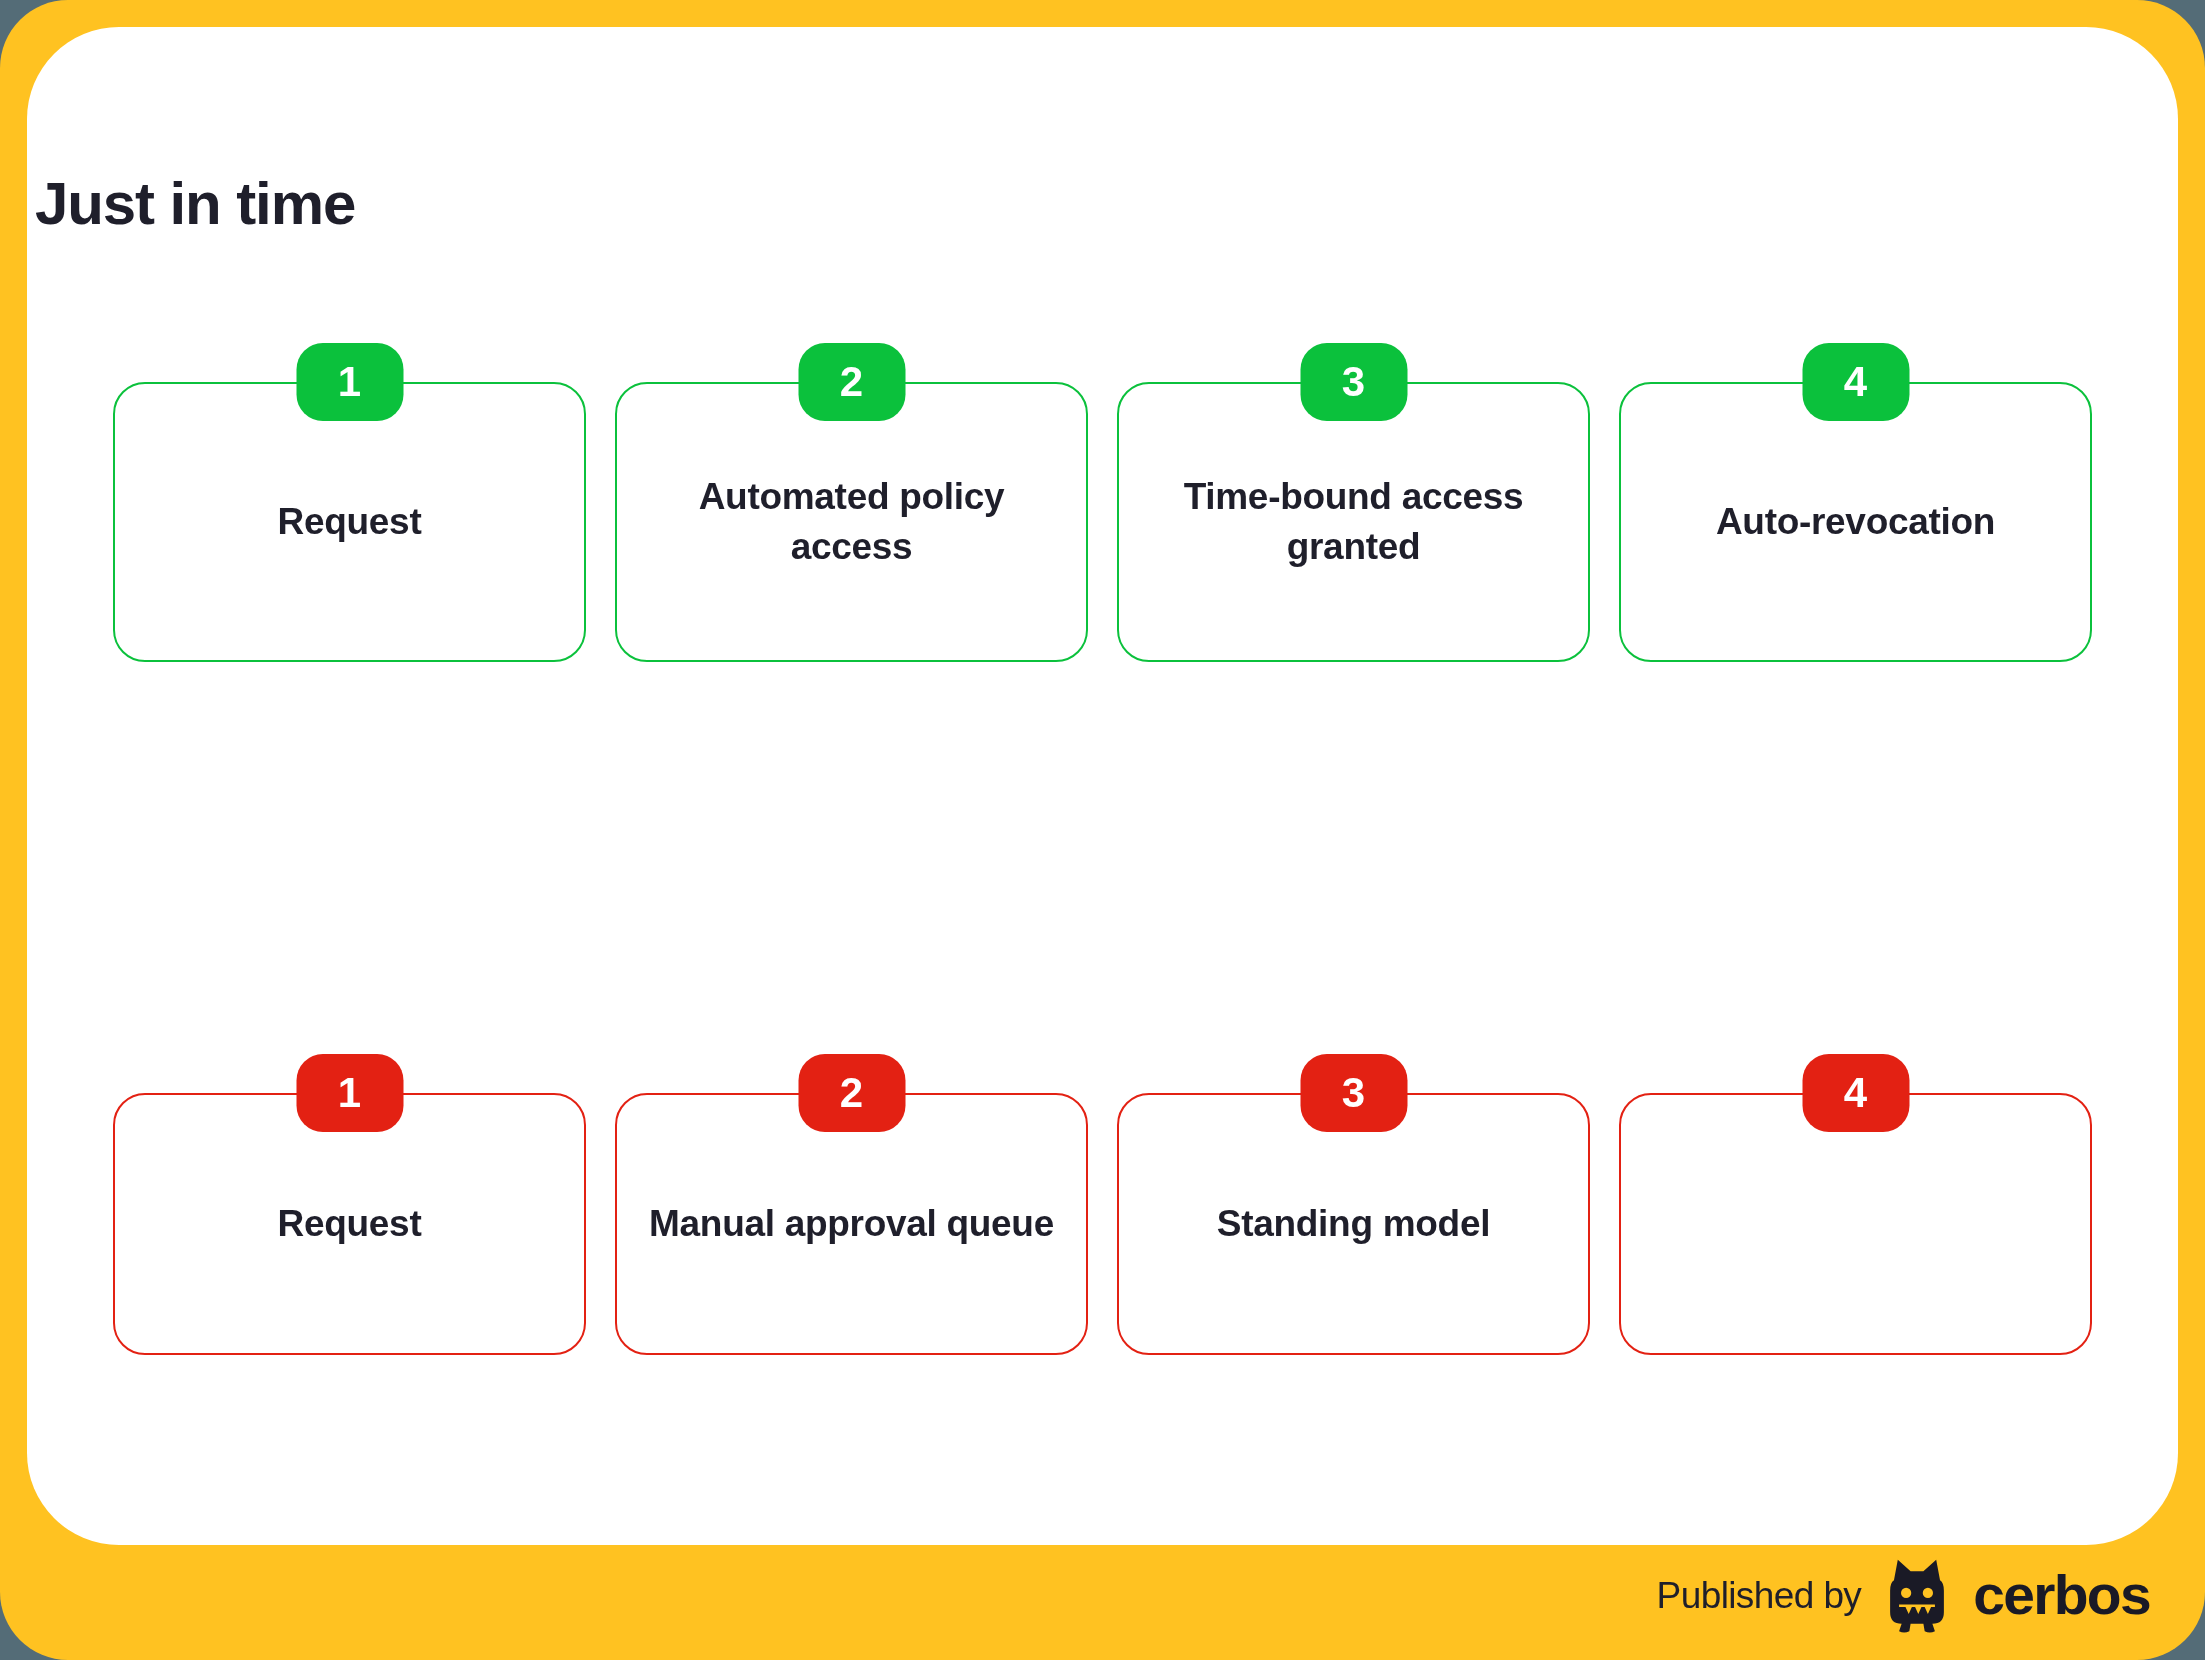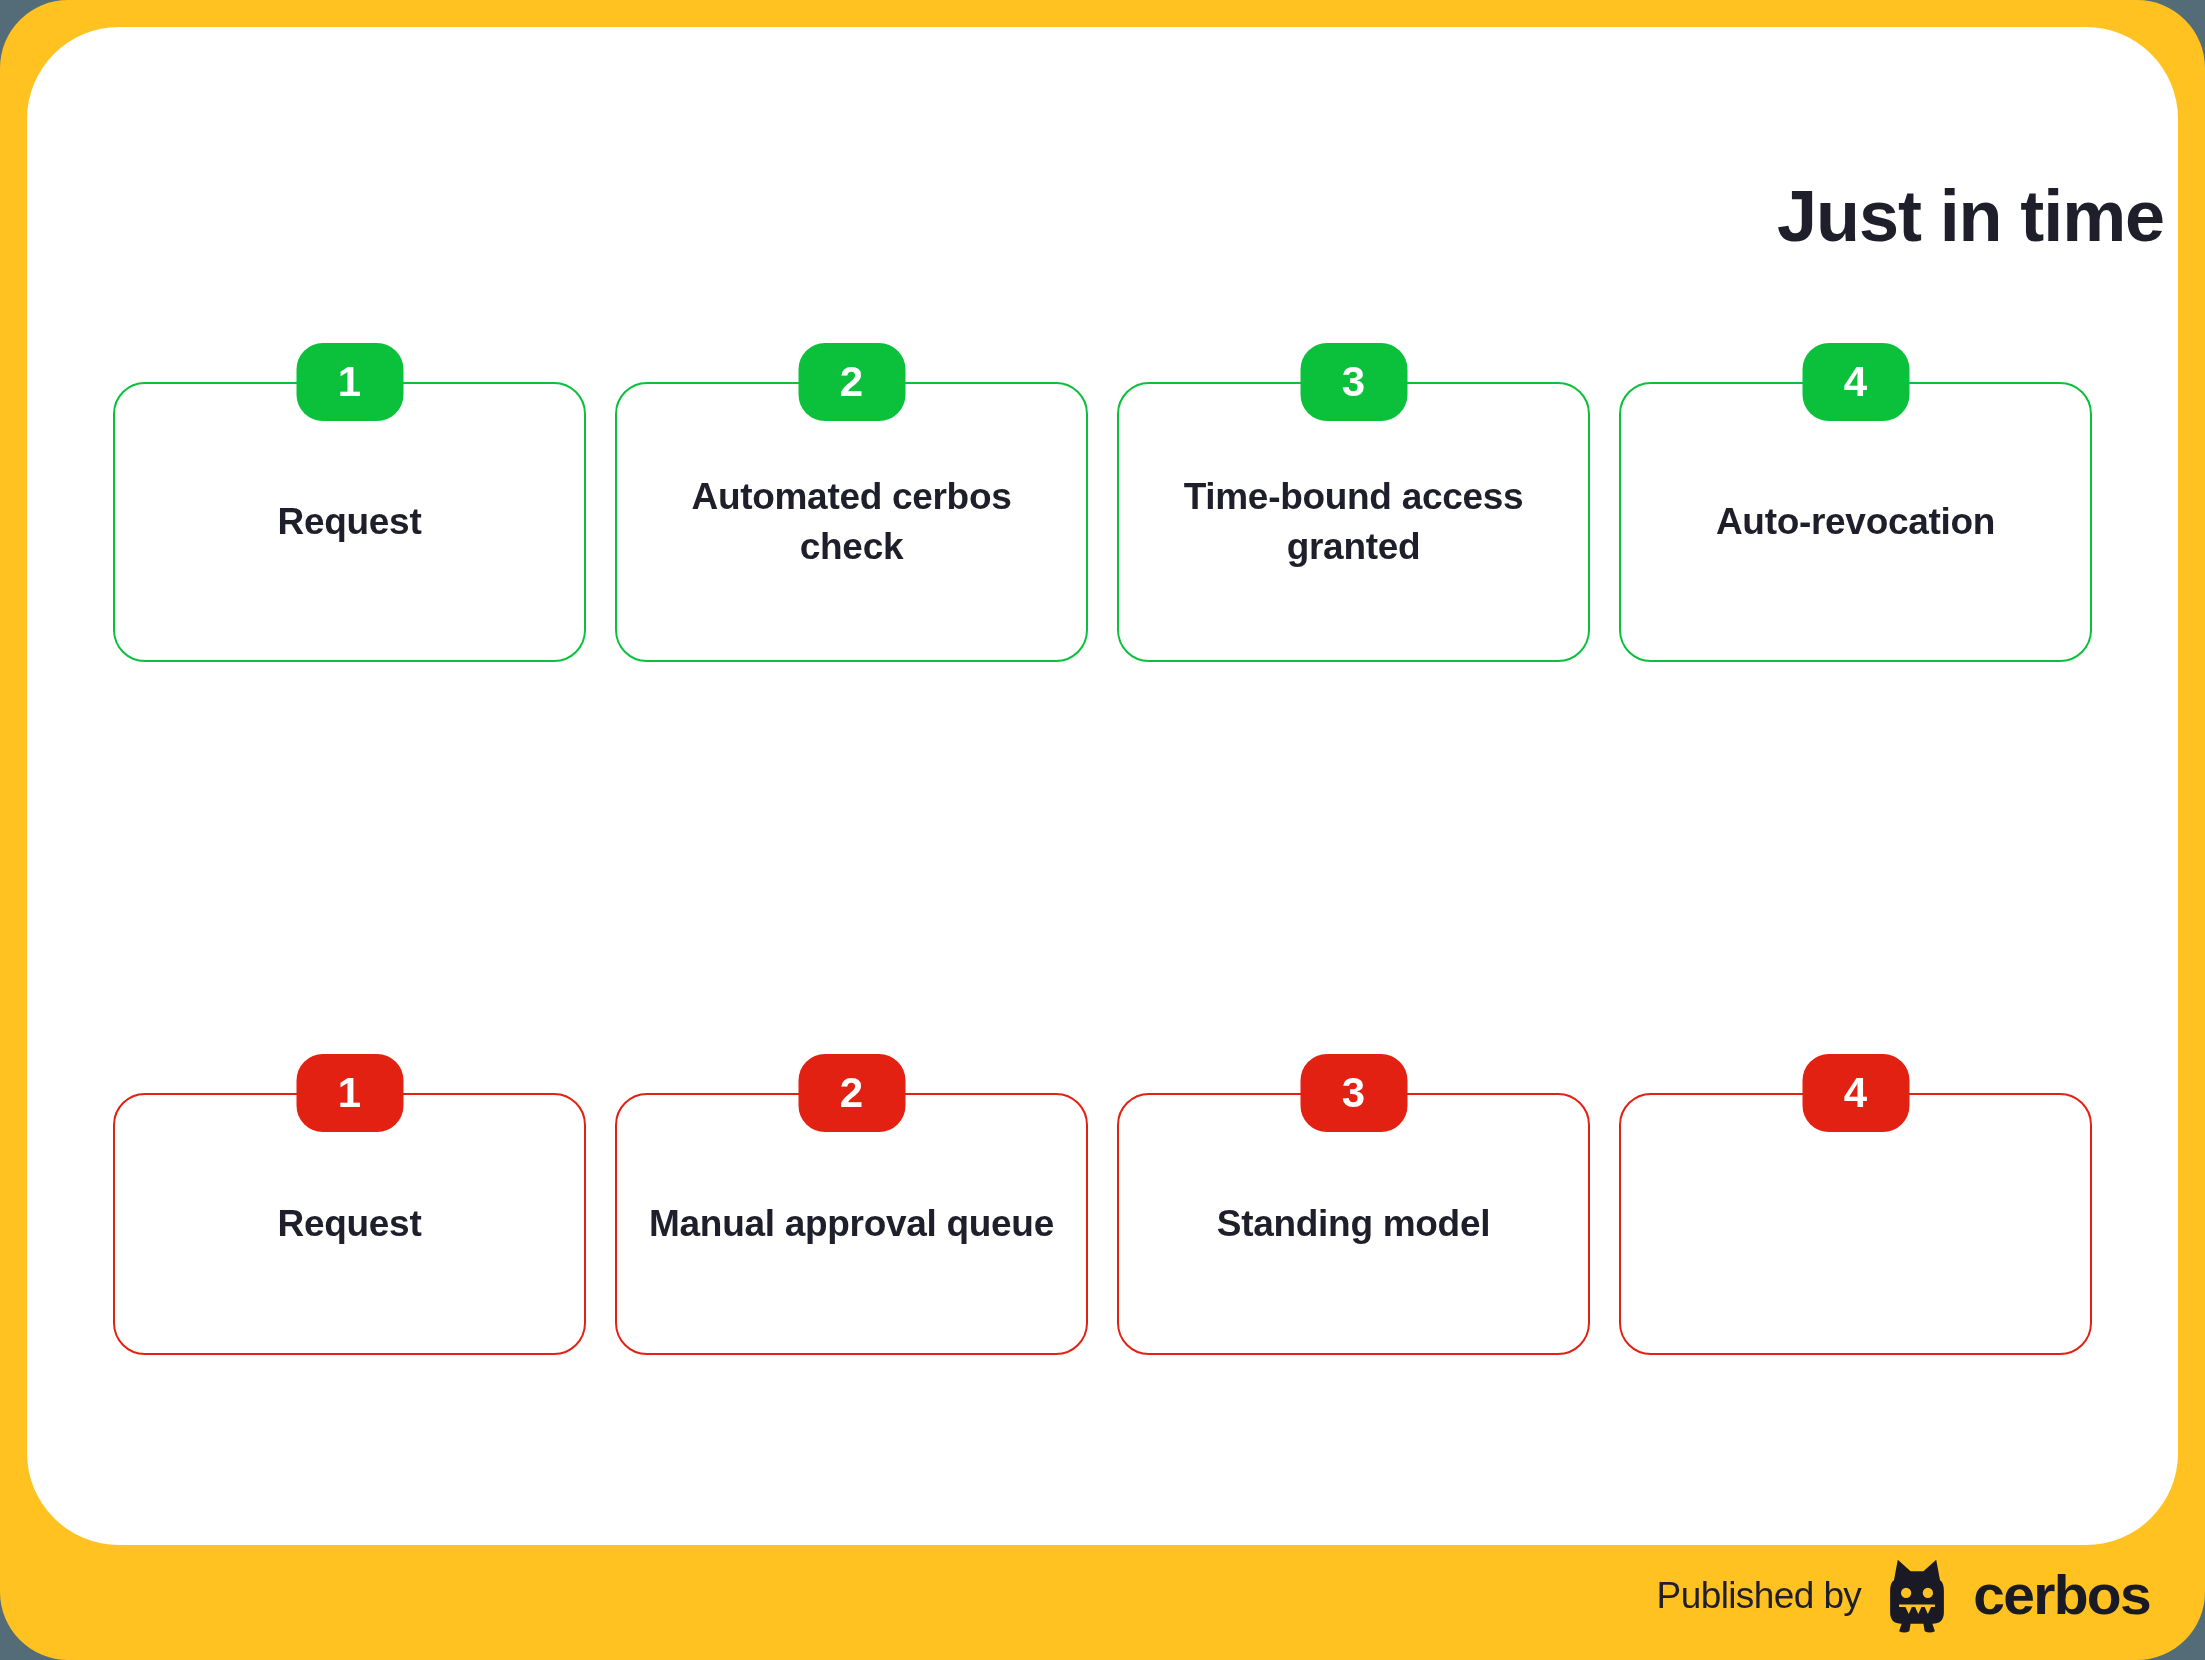--- a/index.html
+++ b/index.html
@@ -23,23 +23,23 @@
     top: 27px;
     right: 27px;
     bottom: 115px;
     background: var(--card-white, #FFFFFF);
     border-radius: 92px;
   }
   .flow-title {
     position: absolute;
     left: 0;
     right: 0;
-    margin: 14px;
-    text-align: right;
-    font-size: 72px;
+    margin: 8px;
+    text-align: left;
+    font-size: 60px;
     line-height: 1.08;
     font-weight: 700;
     letter-spacing: -1.1px;
     color: var(--text-dark, #1F1F2B);
   }
   .title-jit { top: 137px; }
   .title-trad { top: 855px; }
   .steps-row {
     position: absolute;
     left: 86px;
@@ -123,21 +123,21 @@
 
     <h1 class="flow-title title-jit">Just in time</h1>
 
     <div class="steps-row row-jit green">
       <div class="step">
         <div class="badge">1</div>
         <div class="step-label">Request</div>
       </div>
       <div class="step">
         <div class="badge">2</div>
-        <div class="step-label">Automated cerbos check</div>
+        <div class="step-label">Automated policy access</div>
       </div>
       <div class="step">
         <div class="badge">3</div>
         <div class="step-label">Time-bound access granted</div>
       </div>
       <div class="step">
         <div class="badge">4</div>
         <div class="step-label">Auto-revocation</div>
       </div>
     </div>

